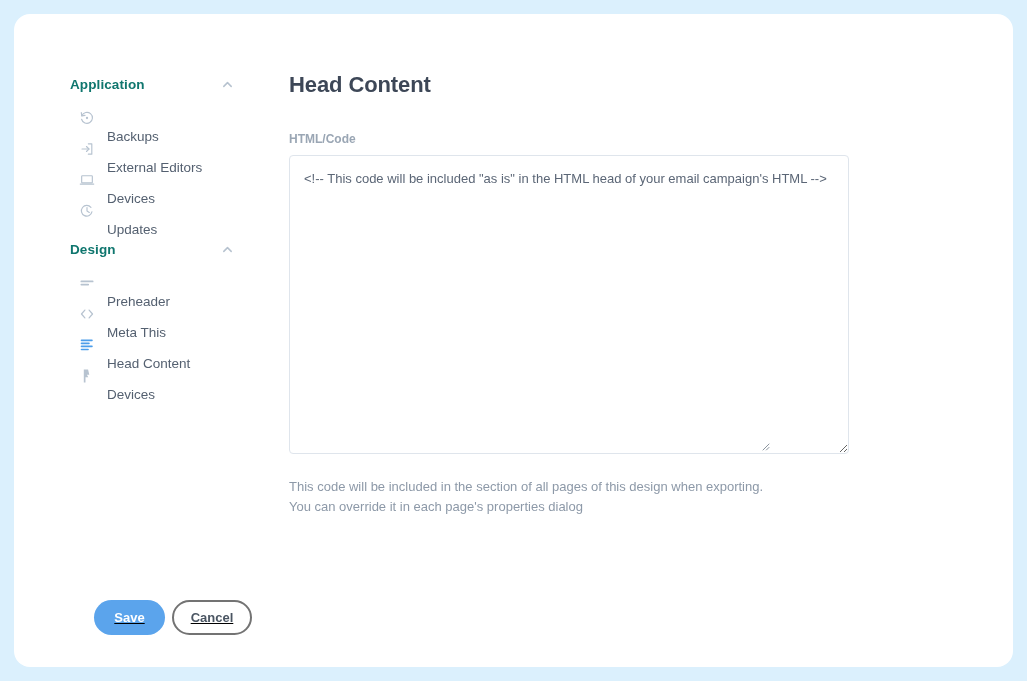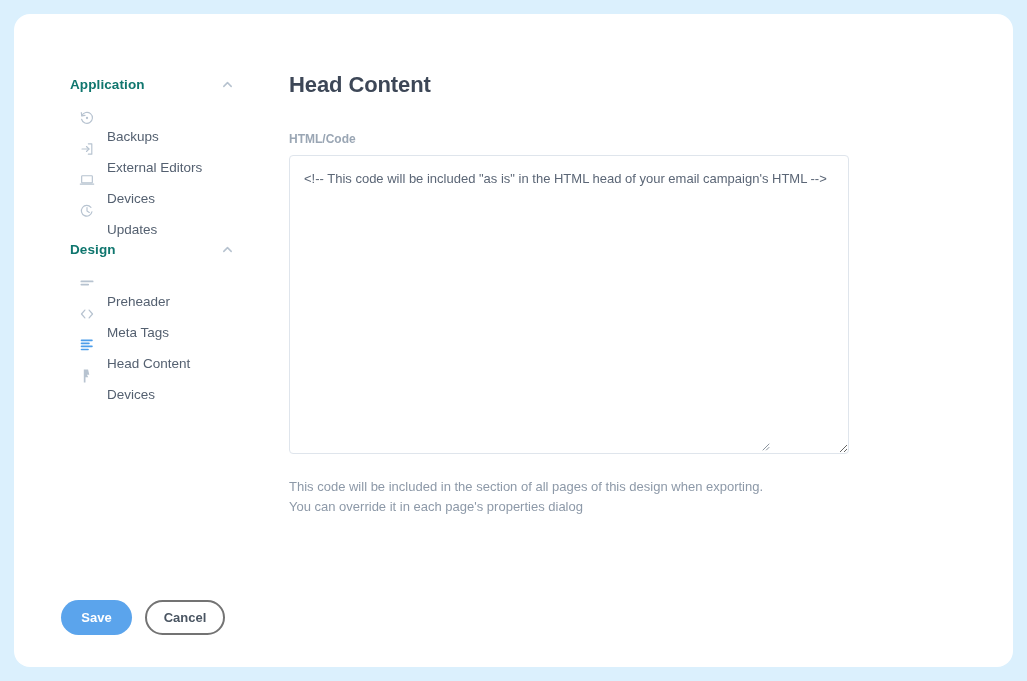--- a/index.html
+++ b/index.html
@@ -142,24 +142,25 @@
     font-size: 13px;
     line-height: 1.55;
     color: #8d99a8;
     max-width: 560px;
   }
   .help div { white-space: pre-wrap; }
 
   
   .footer {
     position: absolute;
-    left: 47px;
+    left: 80px;
     top: 586px;
     display: flex;
-    gap: 13px;
+    gap: 7px;
+    text-decoration: underline;
   }
   .btn {
     border: none;
     border-radius: 18px;
     height: 35px;
     font-family: "Liberation Sans", sans-serif;
     font-size: 13px;
     font-weight: bold;
     cursor: pointer;
     outline: none;
@@ -255,21 +256,21 @@
       <span class="lbl">Preheader</span>
     </div>
 
     <div class="nav-item">
       <span class="ico">
         <svg viewBox="0 0 18 18" width="16" height="16" fill="none" stroke="currentColor" stroke-width="1.4" stroke-linecap="round" stroke-linejoin="round">
           <path d="M6.6 4.6 L2.8 9 L6.6 13.4"></path>
           <path d="M11.4 4.6 L15.2 9 L11.4 13.4"></path>
         </svg>
       </span>
-      <span class="lbl">Meta Tags</span>
+      <span class="lbl">Meta This</span>
     </div>
 
     <div class="nav-item active">
       <span class="ico">
         <svg viewBox="0 0 18 18" width="16" height="16" fill="none" stroke="currentColor" stroke-width="1.8" stroke-linecap="round">
           <path d="M2.8 3.8 H14.6"></path>
           <path d="M2.8 7.2 H11.2"></path>
           <path d="M2.8 10.6 H14.6"></path>
           <path d="M2.8 14 H10.2"></path>
         </svg>

